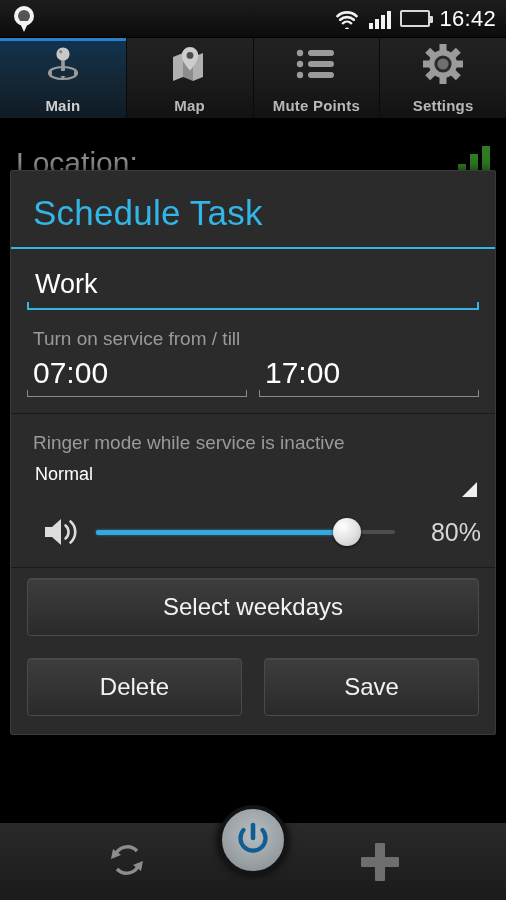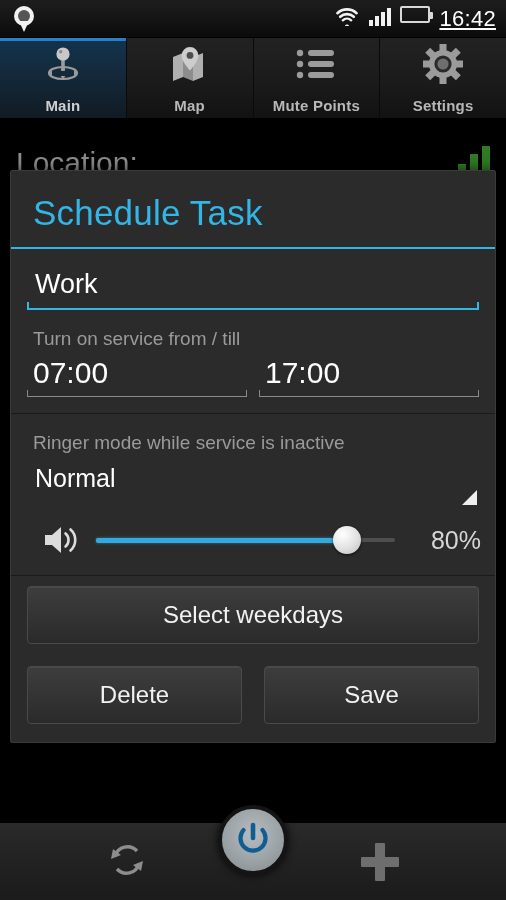--- a/index.html
+++ b/index.html
@@ -25,21 +25,21 @@
     top: 0; left: 0;
     width: 506px; height: 38px;
     background: linear-gradient(to bottom, #1d1d1d 0%, #141414 55%, #0b0b0b 100%);
     display: flex;
     align-items: center;
     justify-content: space-between;
     padding: 0 10px 0 14px;
     border-bottom: 1px solid #000;
   }
   .status-left { display: flex; align-items: center; gap: 8px; }
-  .status-right { display: flex; gap: 9px; text-decoration: underline; }
+  .status-right { display: flex; align-items: center; gap: 9px; }
 
   .pin-icon { width: 20px; height: 26px; position: relative; }
   .pin-icon .head {
     position: absolute; top: 0; left: 0;
     width: 20px; height: 20px; border-radius: 50%;
     background: #f2f2f2;
   }
   .pin-icon .head:after {
     content: ""; position: absolute;
     top: 4px; left: 4px; width: 12px; height: 12px;
@@ -226,21 +226,21 @@
     border-bottom: 1px solid #1a1a1a;
   }
 
   
   #ringer-block { padding: 0 16px 6px 16px; position: relative; }
   #spinner {
     position: relative;
     padding: 6px 0 14px 8px;
     cursor: pointer;
   }
-  #spinner-value { font-size: 25px; color: #ffffff; }
+  #spinner-value { font-size: 18px; color: #ffffff; }
   #spinner-arrow {
     position: absolute;
     right: 2px; bottom: 2px;
     width: 0; height: 0;
     border-left: 15px solid transparent;
     border-bottom: 15px solid #efefef;
   }
 
   
   #volume-row {

